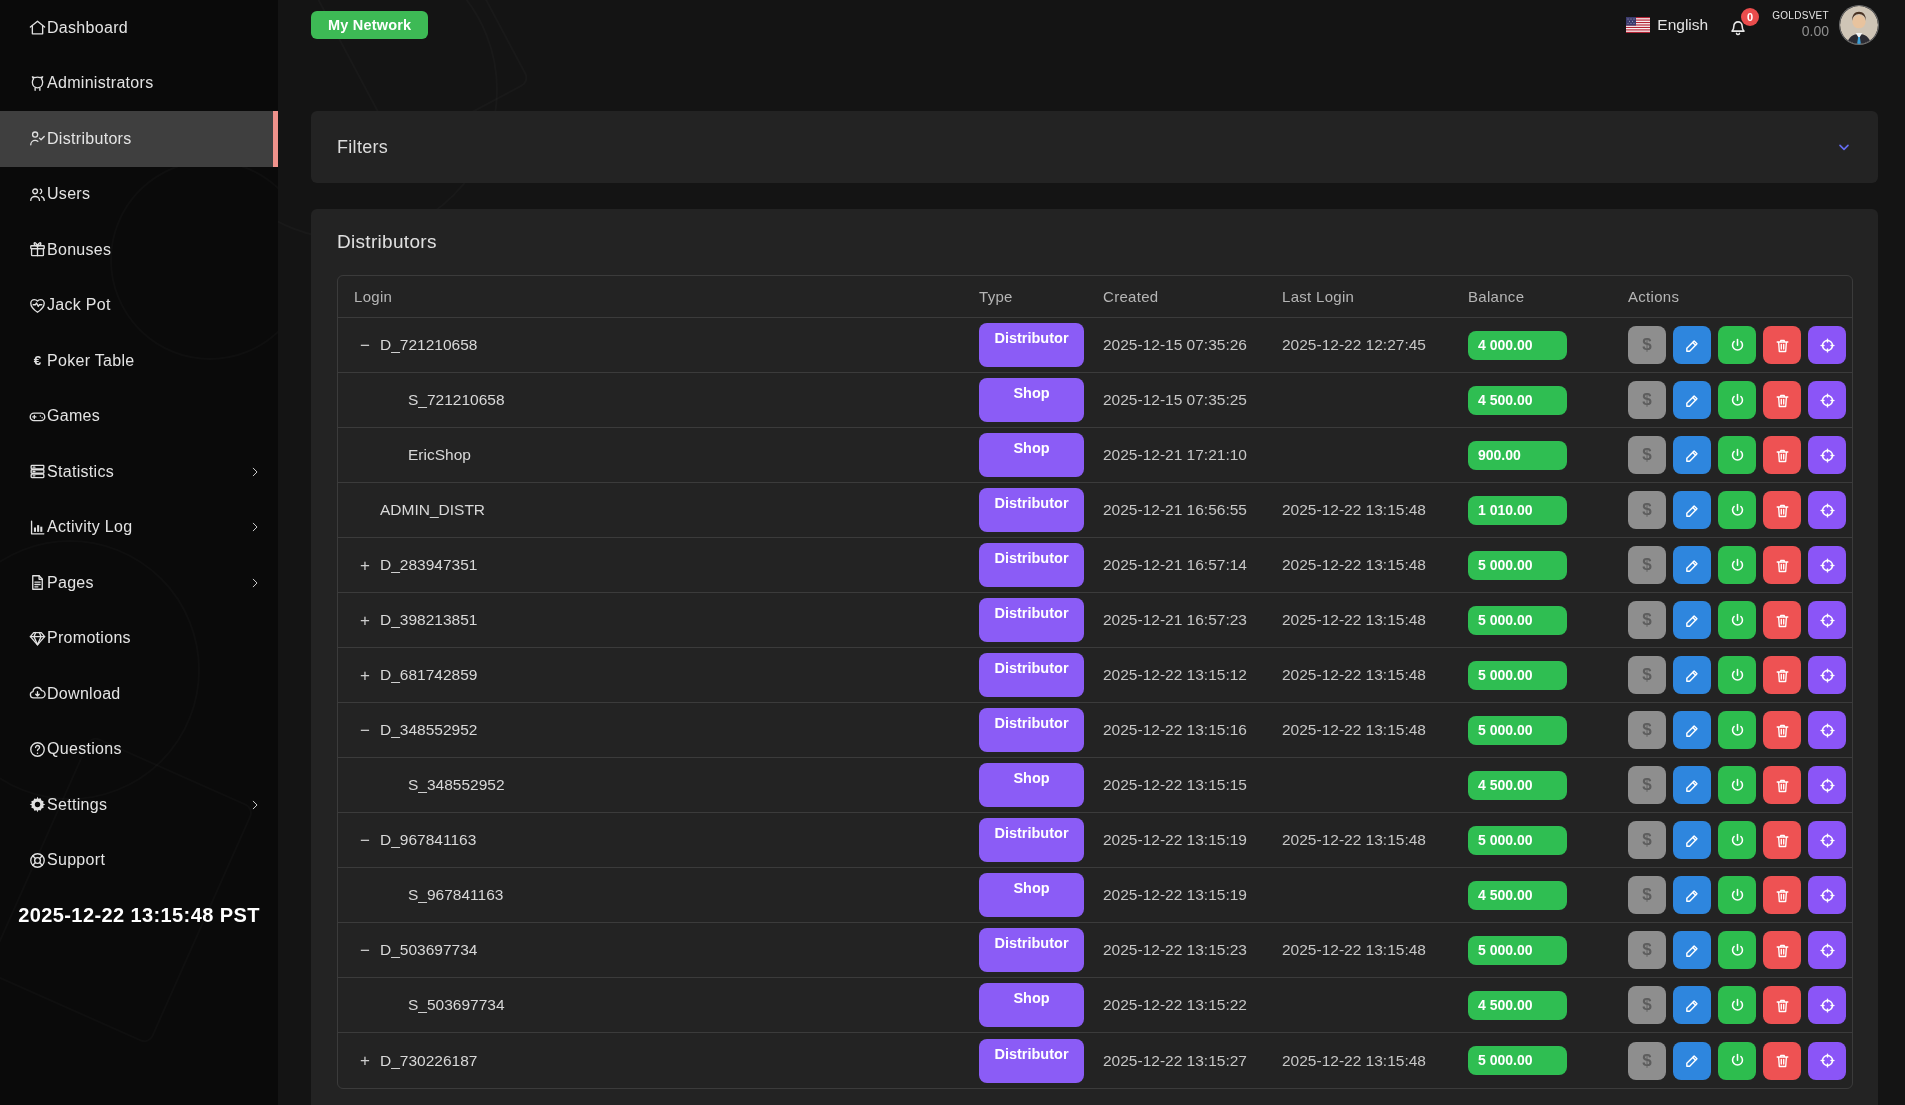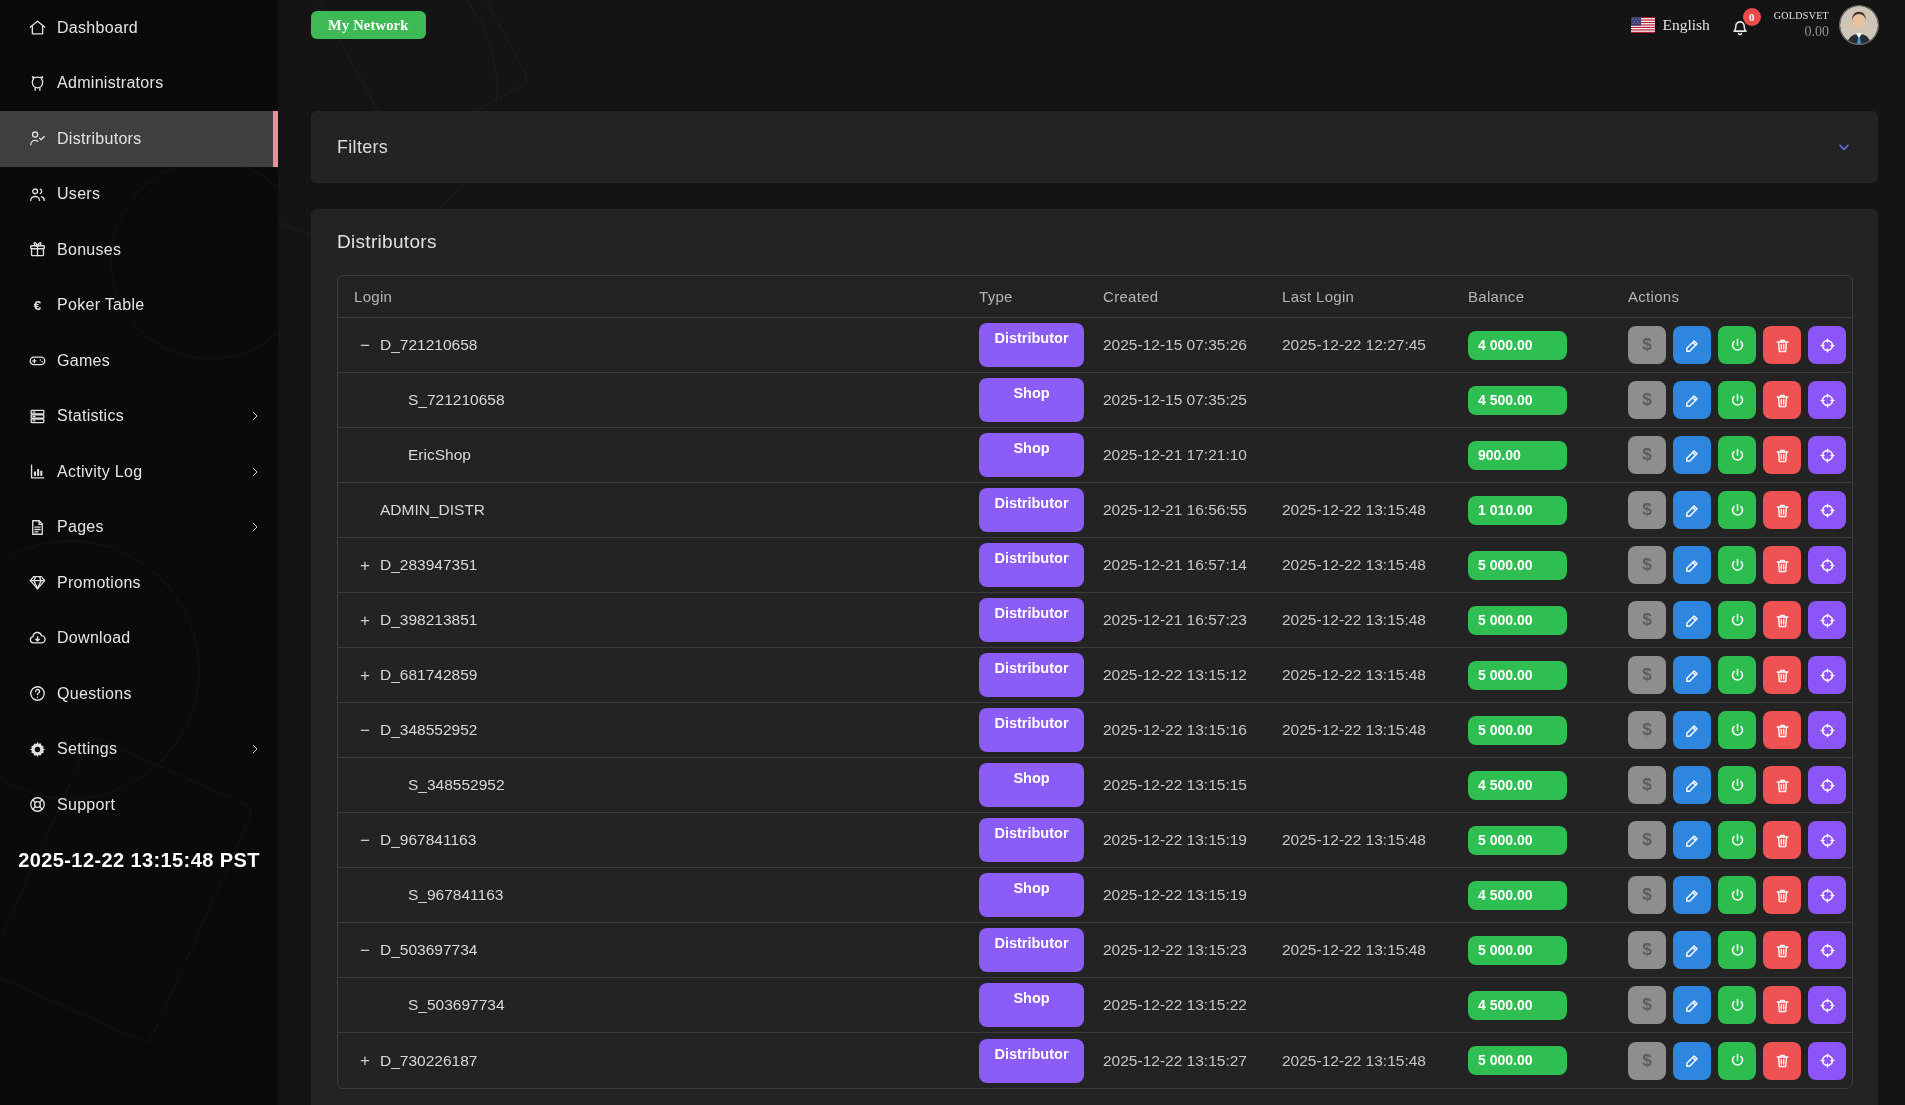--- a/index.html
+++ b/index.html
@@ -7,39 +7,39 @@
     font-family:"Liberation Sans","DejaVu Sans",sans-serif; }
   body { position:relative; color:#ddd; }
 
   
   .sidebar { position:absolute; left:0; top:0; bottom:0; width:278px;
     background:#0a0a0a; overflow:hidden; z-index:5; }
   .deco { position:absolute; border:2px solid rgba(255,255,255,0.025);
     border-radius:50%; pointer-events:none; }
   .deco.card { border-radius:10px; }
   .side-items { position:relative; z-index:2; }
-  .side-item { height:55.5px; display:flex; align-items:center; gap:10px;
+  .side-item { height:55.5px; display:flex; align-items:center; 
     padding:0 16px 0 28px; cursor:pointer; position:relative; color:#e4e4e4; }
   .side-item .s-icon { width:19px; height:19px; flex:0 0 19px; color:#e0e0e0; display:flex; }
   .side-item .s-icon svg { width:100%; height:100%; }
   .side-item .s-label { font-size:16px; letter-spacing:0.3px; font-weight:500; }
   .side-item .s-chev { margin-left:auto; width:14px; height:14px; color:#cfcfcf; display:flex; }
   .side-item .s-chev svg { width:100%; height:100%; }
   .side-item.active { background:#3f3f3f; }
   .side-item.active::after { content:""; position:absolute; right:0; top:0; bottom:0;
     width:5px; background:#ef928b; }
   .side-clock { margin-top:16px; text-align:center; font-size:20px; font-weight:700;
     color:#ffffff; letter-spacing:0.4px; position:relative; z-index:2; }
 
   
   .main { position:absolute; left:278px; top:0; right:0; bottom:0;
     padding:0 27px 0 33px; overflow:hidden; }
   .main-deco { position:absolute; pointer-events:none; }
 
-  .topbar { height:50px; display:flex; align-items:center; position:relative; z-index:2;font-family:Liberation Serif, serif; }
+  .topbar { height:50px; display:flex; align-items:center; position:relative; z-index:2; }
   .btn-network { height:28px; padding:0 17px; background:#3dba55; border:none;
     border-radius:6px; color:#fff; font-size:14.5px; font-weight:700; cursor:pointer;
     font-family:inherit; letter-spacing:0.2px; }
   .top-right { margin-left:auto; display:flex; align-items:center; gap:11px; }
   .lang { display:flex; align-items:center; gap:7px; cursor:pointer; }
   .lang .flag { width:24px; height:16px; display:flex; }
   .lang .lang-label { font-size:15.5px; color:#e2e2e2; }
   .bell-wrap { position:relative; width:24px; height:26px; cursor:pointer; margin-left:8px; }
   .bell-wrap svg { width:22px; height:22px; color:#e8e8e8; position:absolute; left:0; bottom:0; }
   .bell-badge { position:absolute; top:-4px; right:-8px; min-width:18px; height:18px;
@@ -144,20 +144,29 @@
             <rect x="4.5" y="10.8" width="15" height="9" rx="1"></rect>
             <rect x="3.5" y="7.3" width="17" height="3.5" rx="0.8"></rect>
             <path d="M12 7.3v12.5"></path>
             <path d="M12 7.3c-1.6 0-4.2-.6-4.2-2.6 0-1.9 2.6-2 4.2 2.6zm0 0c1.6 0 4.2-.6 4.2-2.6 0-1.9-2.6-2-4.2 2.6z"></path>
           </svg>
         </span>
         <span class="s-label">Bonuses</span>
       </div>
       <div class="side-item">
         <span class="s-icon">
+          <svg viewBox="0 0 24 24" fill="none" stroke="currentColor" stroke-width="1.7" stroke-linecap="round" stroke-linejoin="round">
+            <path d="M12 20.5S3.5 15 3.5 9.2C3.5 6.6 5.5 4.5 8 4.5c1.9 0 3.3 1 4 2 .7-1 2.1-2 4-2 2.5 0 4.5 2.1 4.5 4.7 0 5.8-8.5 11.3-8.5 11.3z"></path>
+            <path d="M6.5 11h3l1.3-2.2 2.2 4.4 1.5-2.2h3"></path>
+          </svg>
+        </span>
+        <span class="s-label">Jack Pot</span>
+      </div>
+      <div class="side-item">
+        <span class="s-icon">
           <svg viewBox="0 0 24 24">
             <text x="12" y="17.5" text-anchor="middle" font-size="17" font-weight="bold" fill="currentColor" font-family="'Liberation Sans',sans-serif">€</text>
           </svg>
         </span>
         <span class="s-label">Poker Table</span>
       </div>
       <div class="side-item">
         <span class="s-icon">
           <svg viewBox="0 0 24 24" fill="none" stroke="currentColor" stroke-width="1.7" stroke-linecap="round" stroke-linejoin="round">
             <rect x="2.8" y="7.8" width="18.4" height="9.4" rx="4.7"></rect>

